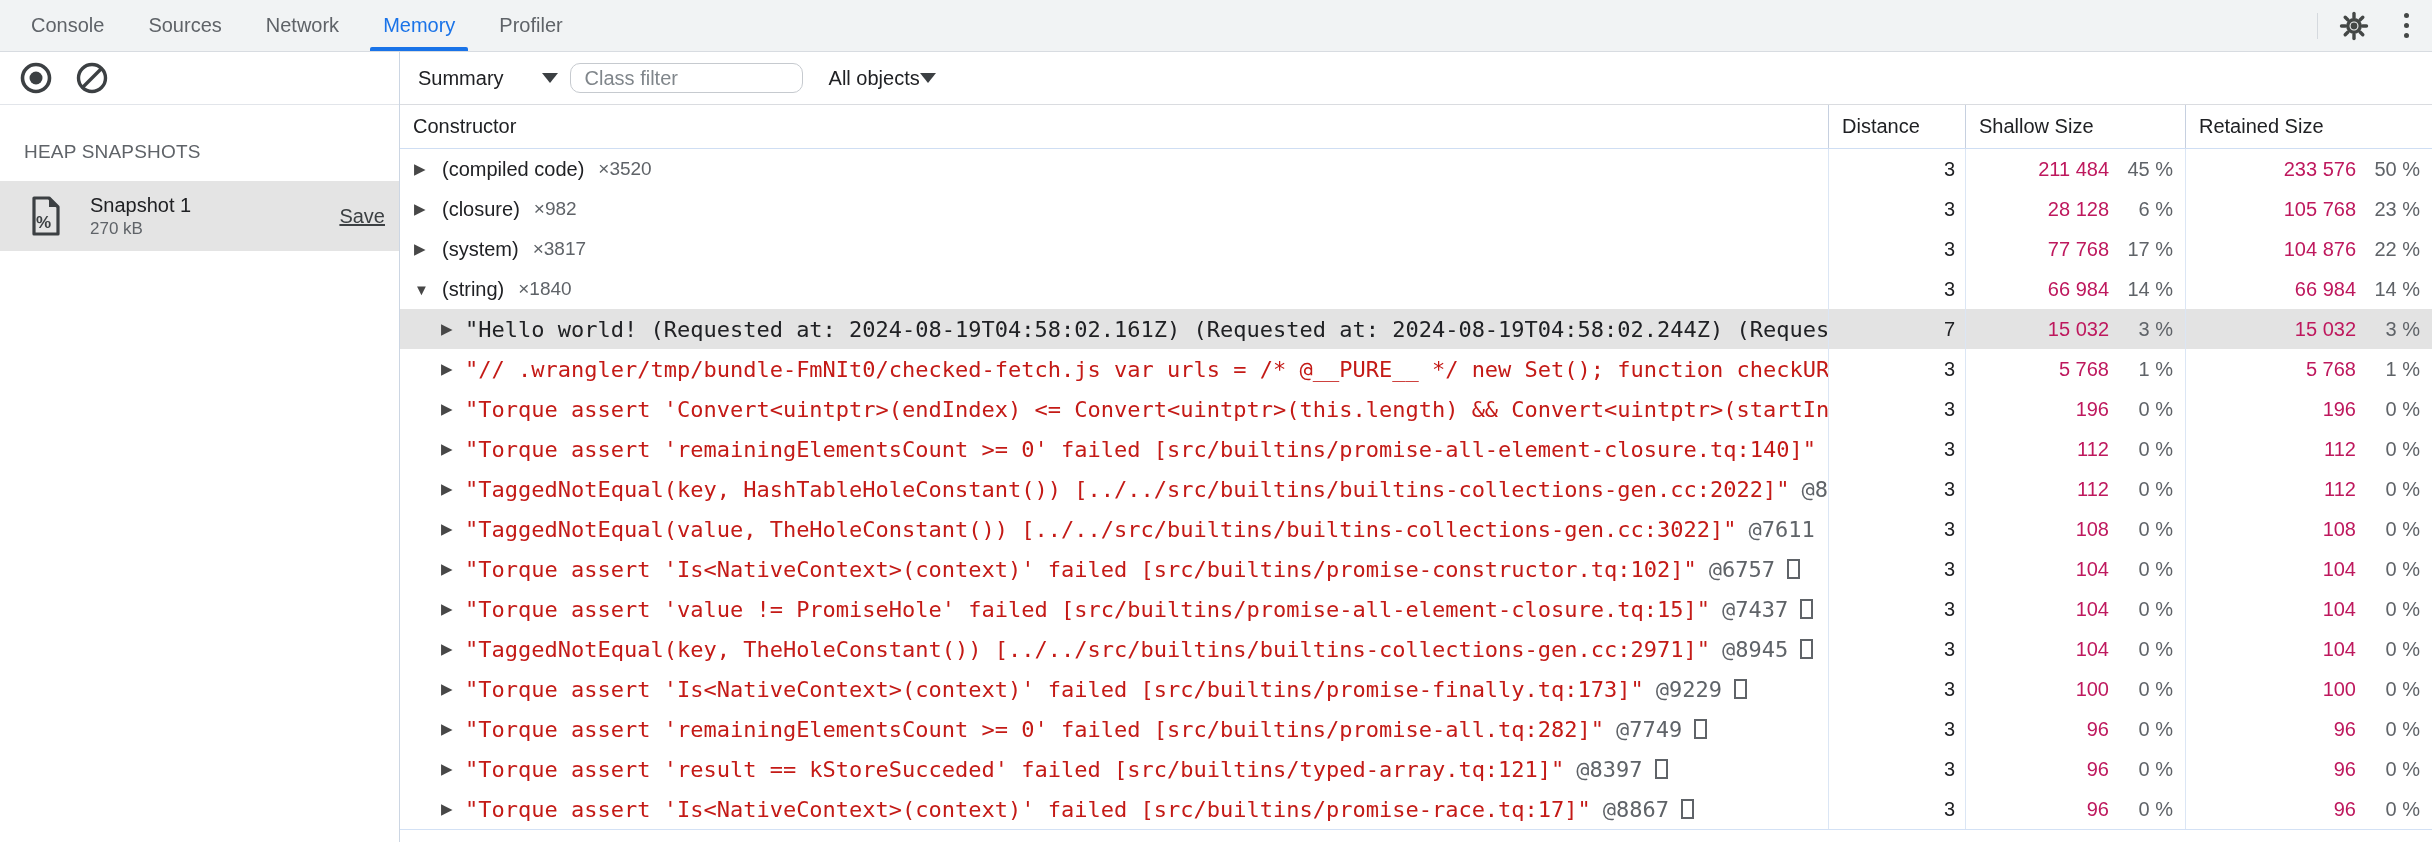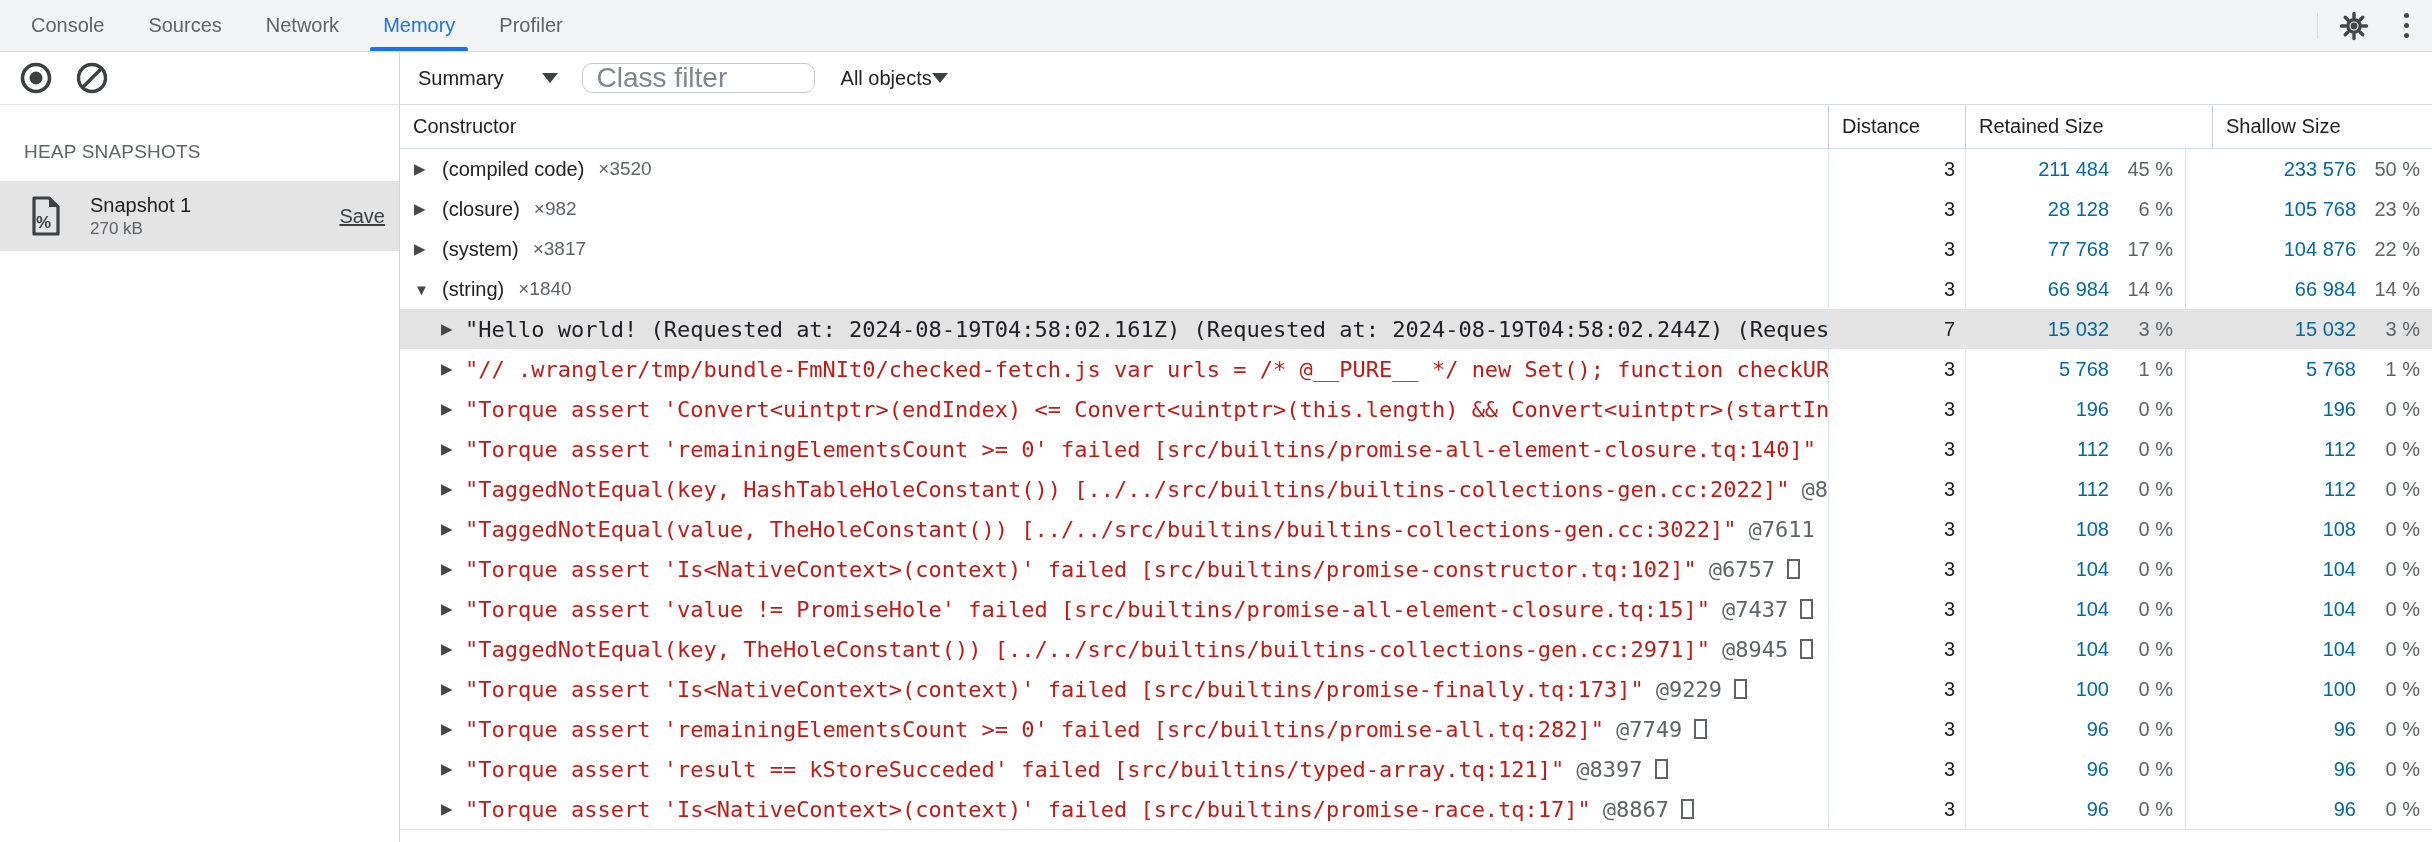--- a/index.html
+++ b/index.html
@@ -34,22 +34,22 @@
   .snap-size { font-size:17px; color:#5f6368; margin-top:2px; }
   .snap-spacer { flex:1; }
   .save-link { font-size:20px; color:#3c4043; text-decoration:underline; cursor:pointer; }
 
   
   .main { flex:1; display:flex; flex-direction:column; min-width:0; }
   .main-toolbar { height:53px; border-bottom:1px solid #dadce0; display:flex; align-items:center; padding-left:18px; }
   .select-widget { display:flex; align-items:center; font-size:20px; color:#202124; cursor:default; }
   .caret { width:0; height:0; border-left:8px solid transparent; border-right:8px solid transparent;
            border-top:10px solid #3c4043; margin-left:38px; }
-  .filter-input { margin-left:24px; width:233px; height:30px; border:1px solid #c6cacf; border-radius:10px;
-                  font-size:28px; padding:0 14px; color:#202124; font-family:"Liberation Sans",sans-serif; outline:none; }
+  .filter-input { margin-left:12px; width:233px; height:30px; border:1px solid #c6cacf; border-radius:10px;
+                  font-size:20px; padding:0 14px; color:#202124; font-family:"Liberation Sans",sans-serif; outline:none; }
   .filter-input::placeholder { color:#80868b; }
   .objects-select { margin-left:26px; width:440px; justify-content:flex-start; }
   .objects-select .caret { margin-left:0; margin-right:10px; }
 
   
   .grid { flex:1; display:flex; flex-direction:column; min-width:0; }
   .grid-header { height:44px; display:flex; border-bottom:1px solid #cfdef3; background:#fff; }
   .gh-cell { font-size:20px; color:#202124; display:flex; align-items:center; padding-left:13px; }
   .gh-ctor { flex:1; min-width:0; }
   .gh-dist { width:137px; border-left:1px solid #c6d0e0; }
@@ -57,21 +57,21 @@
   .gh-ret  { width:247px; border-left:1px solid #c6d0e0; }
   .grid-body { border-bottom:1px solid #d3e1f5; }
   .row { height:40px; display:flex; background:#fff; }
   .row.selected { background:#e3e3e3; }
   .cell { display:flex; align-items:center; }
   .c-ctor { flex:1; min-width:0; overflow:hidden; white-space:nowrap; padding-left:14px; }
   .c-dist { width:137px; border-left:1px solid #dbe6f5; justify-content:flex-end; padding-right:10px;
             font-size:20px; color:#202124; }
   .c-size { width:220px; border-left:1px solid #dbe6f5; padding-right:12px; }
   .c-size.c-ret { width:247px; }
-  .c-size .val { flex:1; text-align:right; font-size:20px; color:#0369a1; }
+  .c-size .val { flex:1; text-align:right; font-size:20px; color:#be185d; }
   .c-size .pct { width:64px; text-align:right; font-size:20px; color:#5f6368; }
   .arrow { flex:none; font-size:15px; color:#474747; width:15px; }
   .arrow::before { content:"\25B6"; }
   .arrow.open::before { content:"\25BC"; }
   .row-parent .arrow { margin-right:13px; }
   .row-parent .label { font-size:20px; color:#202124; }
   .row-parent .count { font-size:19px; color:#5f6368; margin-left:14px; }
   .row-child .c-ctor { padding-left:41px; }
   .row-child .arrow { margin-right:9px; }
   .row-child .str { font-family:"DejaVu Sans Mono", monospace; font-size:22px; color:#c41a16; white-space:pre; }
@@ -179,22 +179,22 @@
         <div class="select-widget objects-select">
           <span>All objects</span>
           <span class="caret"></span>
         </div>
       </div>
 
       <div class="grid">
         <div class="grid-header">
           <div class="gh-cell gh-ctor">Constructor</div>
           <div class="gh-cell gh-dist">Distance</div>
+          <div class="gh-cell gh-shal">Shallow Size</div>
           <div class="gh-cell gh-ret">Retained Size</div>
-          <div class="gh-cell gh-shal">Shallow Size</div>
         </div>
         <div class="grid-body" id="rows-mount">
             <div class="row row-parent">
     <div class="cell c-ctor">
       <span class="arrow"></span>
       <span class="label">(compiled code)</span>
       <span class="count">×3520</span>
     </div>
     <div class="cell c-dist">3</div>
     <div class="cell c-size">

